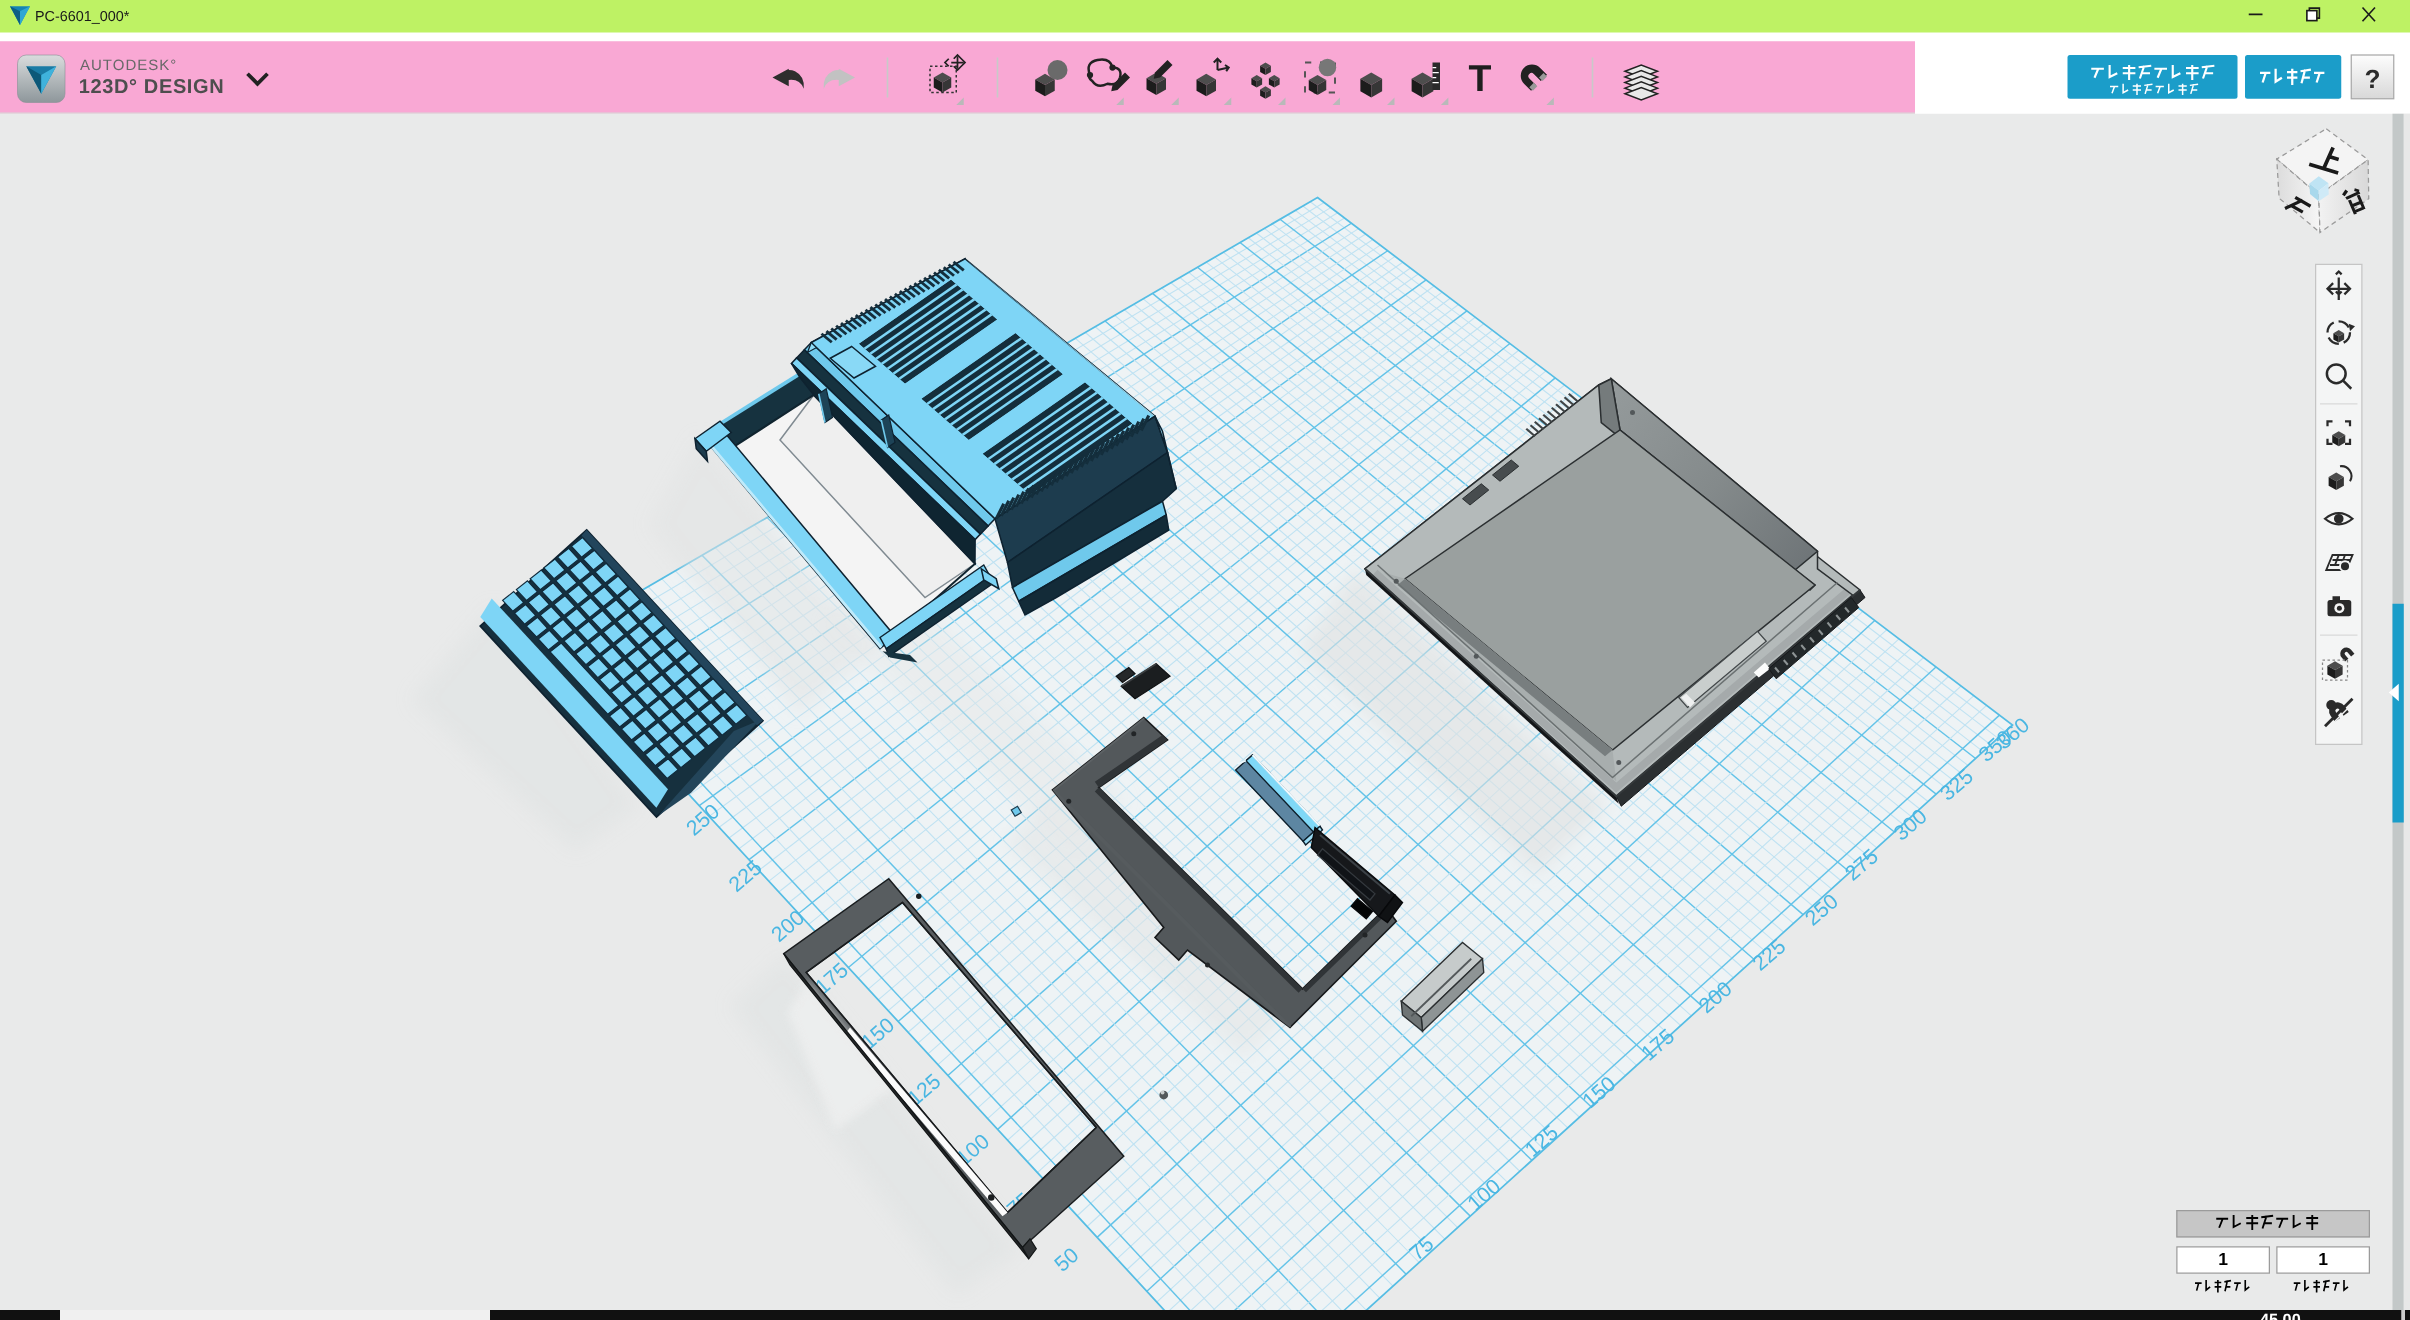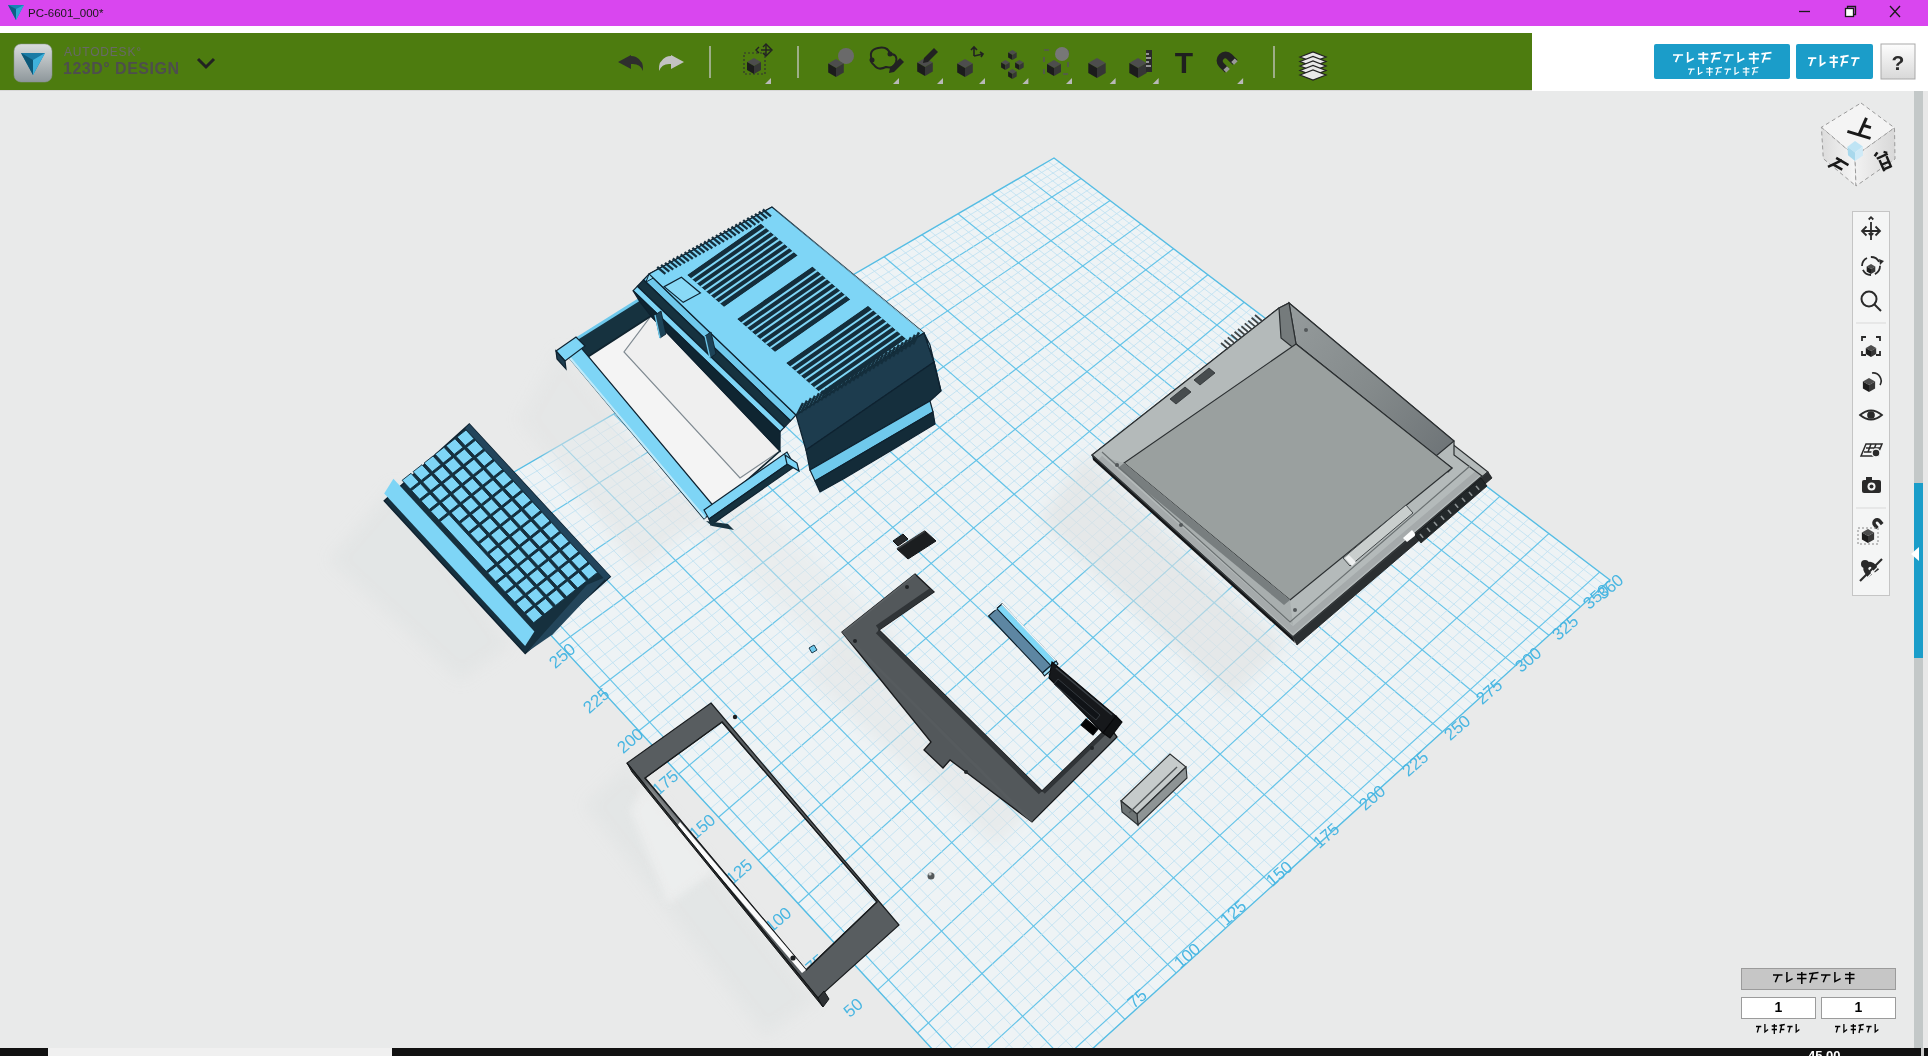--- a/index.html
+++ b/index.html
@@ -1,34 +1,34 @@
 <!DOCTYPE html>
 <html><head><meta charset="utf-8"><style>
 *{margin:0;padding:0;box-sizing:border-box}
 body{width:1928px;height:1056px;overflow:hidden;font-family:"Liberation Sans",sans-serif;background:#fff;position:relative}
 .abs{position:absolute}
 </style></head><body>
 <div class="abs" style="left:0;top:0;width:1920px;height:7px;background:#000"></div>
 <div class="abs" style="left:1920px;top:0;width:8px;height:7px;background:#fff"></div>
-<div class="abs" style="left:0;top:0;width:1928px;height:26px;background:#d946ef">
+<div class="abs" style="left:0;top:0;width:1928px;height:26px;background:#bef264">
 <svg width="1928" height="26">
 <polygon points="8,5 24,5 16,20" fill="#1585b5"></polygon>
       <polygon points="8,5 16,9 16,20" fill="#0d5f84"></polygon>
       <polygon points="16,9 24,5 16,20" fill="#2ea7d4"></polygon>
 <text x="28" y="17" font-size="11.5" fill="#1a1a1a" font-family="Liberation Sans, sans-serif">PC-6601_000*</text>
 <g stroke="#1a1a1a" stroke-width="1.3" fill="none">
 <line x1="1799" y1="11.5" x2="1810" y2="11.5"></line>
 <rect x="1845.5" y="8.5" width="8" height="8" fill="#fff"></rect>
         <path d="M1847.5 8.5 v-2 h8 v8 h-2" fill="none"></path>
 <line x1="1890" y1="6" x2="1900" y2="17"></line>
         <line x1="1900" y1="6" x2="1890" y2="17"></line>
 </g>
 </svg></div>
 
-<div class="abs" style="left:0;top:33px;width:1532px;height:58px;background:#4d7c0f;border-bottom:1px solid #d8d8d8">
+<div class="abs" style="left:0;top:33px;width:1532px;height:58px;background:#f9a8d4;border-bottom:1px solid #d8d8d8">
 <svg width="1928" height="58" style="position:absolute;left:0;top:0" viewBox="0 33 1928 58">
 <defs>
         <linearGradient id="lg" x1="0" y1="0" x2="0" y2="1">
           <stop offset="0" stop-color="#d9dcdd"></stop>
           <stop offset="1" stop-color="#8e979b"></stop>
         </linearGradient>
       </defs>
 <rect x="14" y="44" width="38" height="38" rx="7" fill="url(#lg)" stroke="#8a9296" stroke-width="0.5"></rect>
 <polygon points="21,53 45,53 33,75" fill="#1a7ba5"></polygon>
       <polygon points="21,53 33,60 33,75" fill="#0d5878"></polygon>

